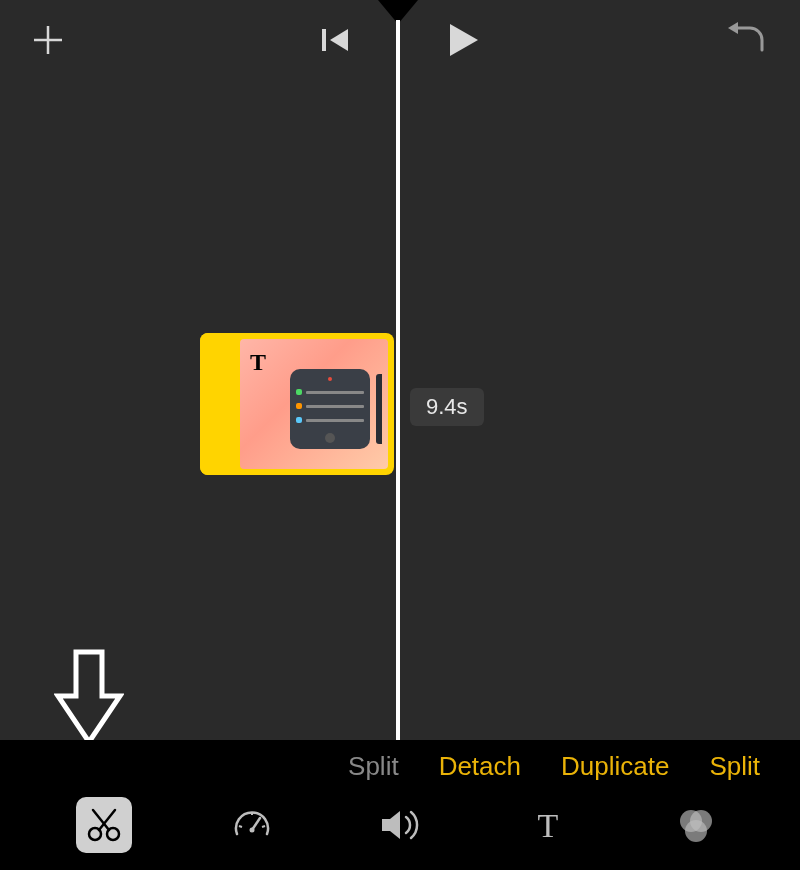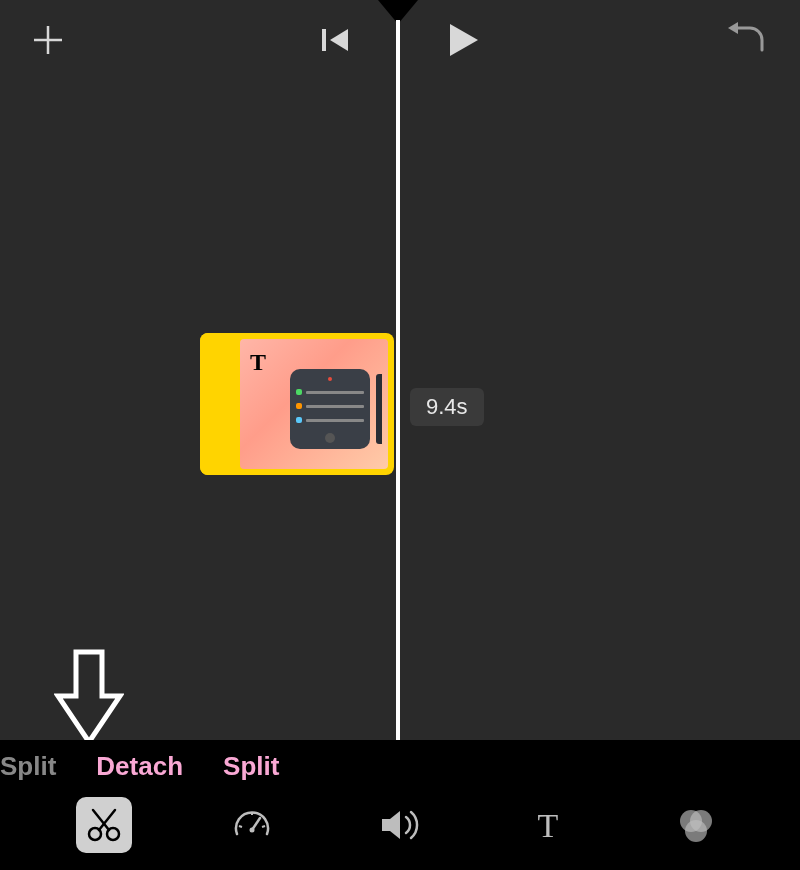--- a/index.html
+++ b/index.html
@@ -166,27 +166,27 @@
       position: absolute;
       bottom: 0; left: 0; right: 0;
       height: 130px;
       background: #000;
     }
     .action-row {
       position: absolute;
       bottom: 88px;
       left: 0; right: 0;
       display: flex;
+      justify-content: flex-end;
       gap: 40px;
       padding-right: 40px;
       font-size: 26px;
-      font-weight: bold;
     }
     .action-item {
-      color: #f9a8d4;
+      color: #eab308;
       cursor: pointer;
     }
     .action-item.dim {
       color: #888;
     }
     .tool-row {
       position: absolute;
       bottom: 10px;
       left: 0; right: 0;
       height: 70px;
@@ -279,20 +279,21 @@
   <svg width="70" height="100" viewBox="0 0 70 100">
     <path d="M 22 4 L 48 4 L 48 48 L 66 48 L 35 94 L 4 48 L 22 48 Z" fill="none" stroke="#fff" stroke-width="5" stroke-linejoin="miter"></path>
   </svg>
 </div>
 
 <div class="bottom-black"></div>
 
 <div class="action-row">
   <span class="action-item dim">Split</span>
   <span class="action-item">Detach</span>
+  <span class="action-item">Duplicate</span>
   <span class="action-item">Split</span>
 </div>
 
 <div class="tool-row">
   <div class="tool-btn active">
     <svg width="38" height="38" viewBox="0 0 38 38">
       <circle cx="10" cy="28" r="6" fill="none" stroke="#000" stroke-width="2.5"></circle>
       <circle cx="28" cy="28" r="6" fill="none" stroke="#000" stroke-width="2.5"></circle>
       <line x1="14" y1="24" x2="30" y2="4" stroke="#000" stroke-width="2.5" stroke-linecap="round"></line>
       <line x1="24" y1="24" x2="8" y2="4" stroke="#000" stroke-width="2.5" stroke-linecap="round"></line>

